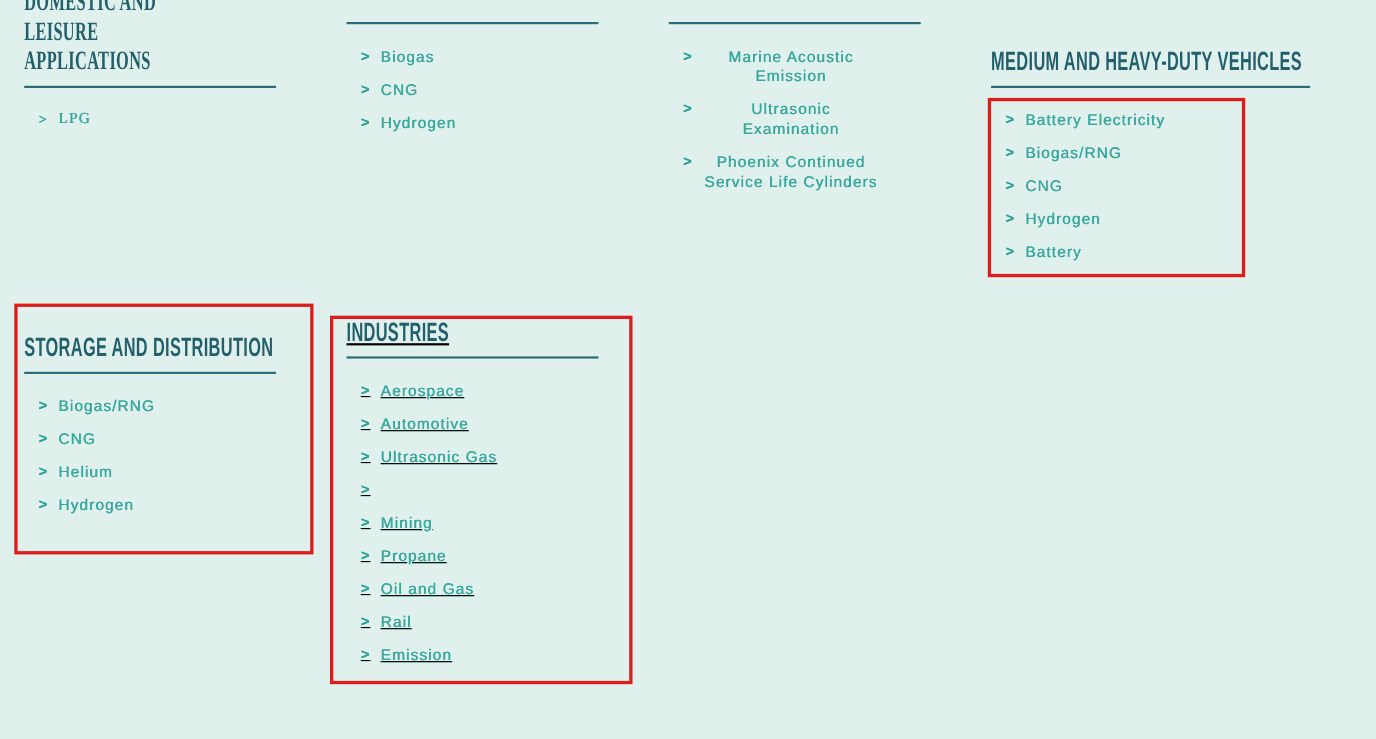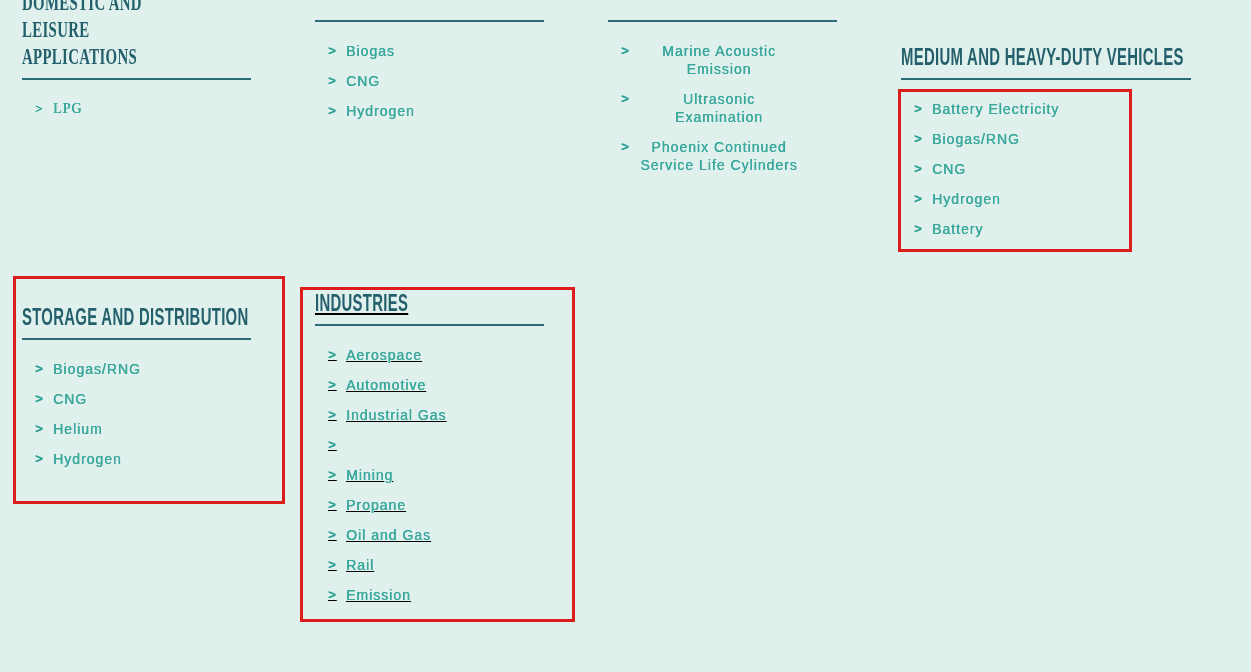--- a/index.html
+++ b/index.html
@@ -208,21 +208,21 @@
       <li>
         <span class="chev">&gt;</span>
         <span class="lbl">Aerospace</span>
       </li>
       <li>
         <span class="chev">&gt;</span>
         <span class="lbl">Automotive</span>
       </li>
       <li>
         <span class="chev">&gt;</span>
-        <span class="lbl">Industrial Gas</span>
+        <span class="lbl">Ultrasonic Gas</span>
       </li>
       <li>
         <span class="chev">&gt;</span>
       </li>
       <li>
         <span class="chev">&gt;</span>
         <span class="lbl">Mining</span>
       </li>
       <li>
         <span class="chev">&gt;</span>

